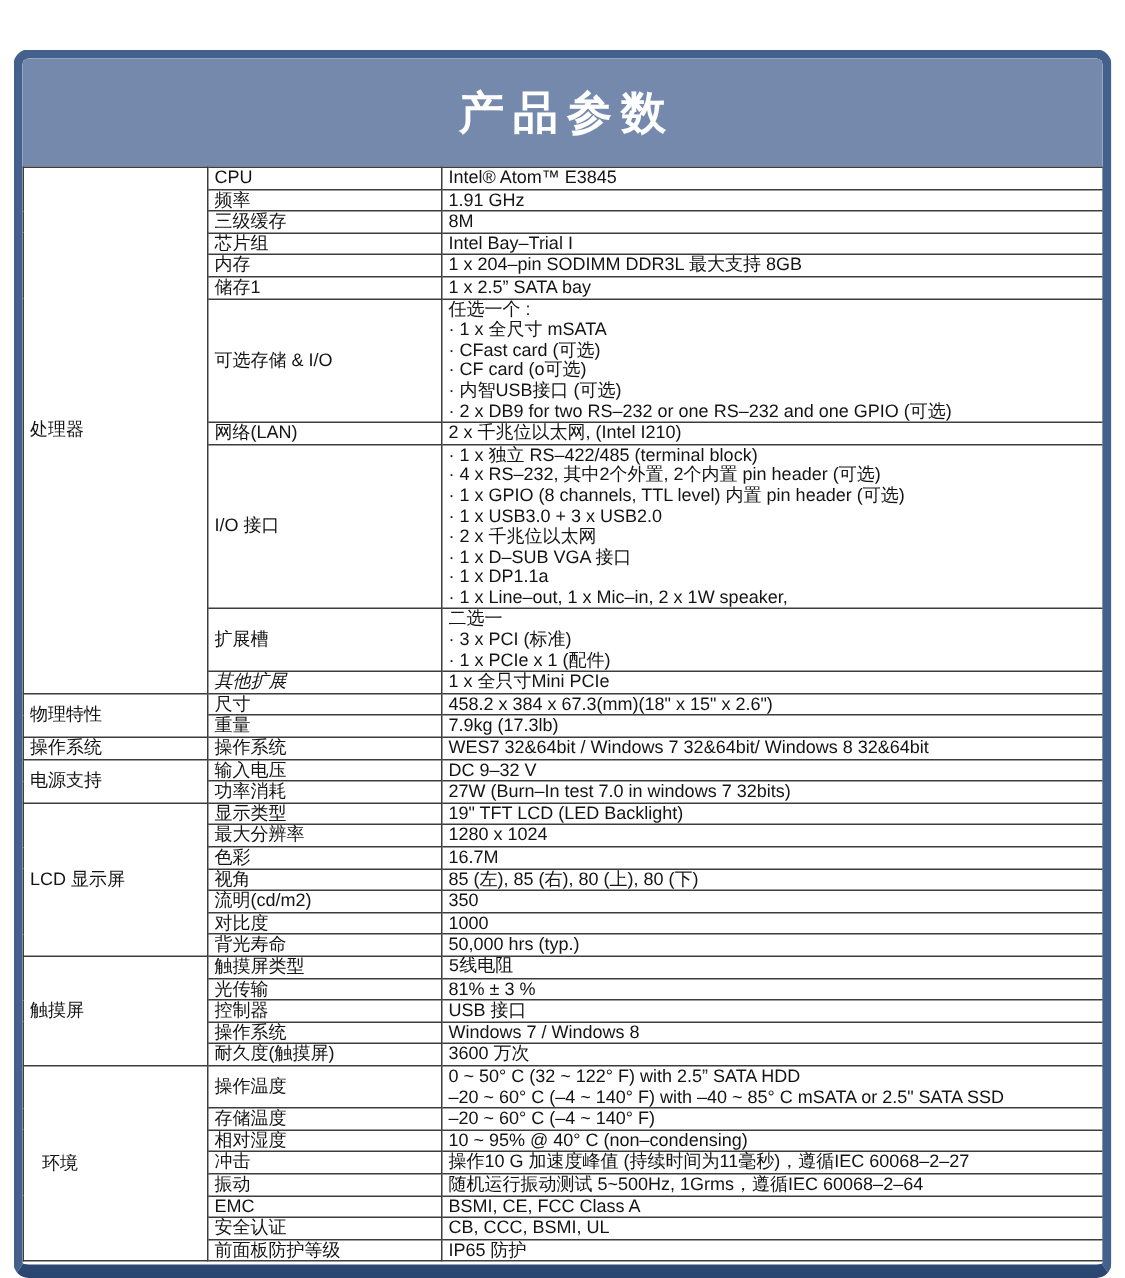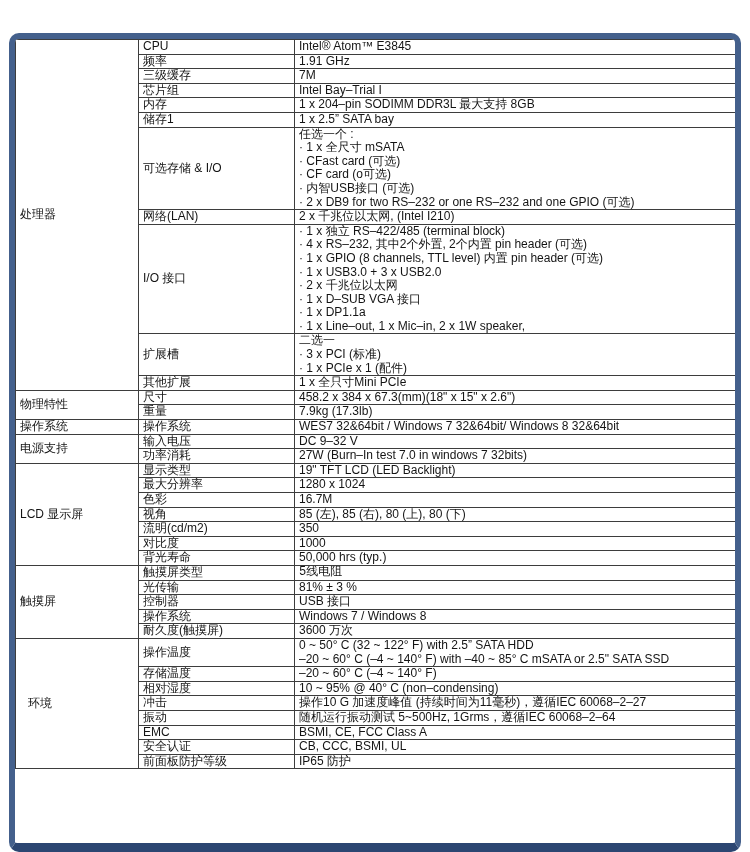--- a/index.html
+++ b/index.html
@@ -29,20 +29,23 @@
   }
   td.cat{padding-left:12px;}
   td.name{padding-left:5px;}
   td.val{padding-left:5px;}
   .ln{line-height:13.6px;white-space:nowrap;}
 </style>
 </head>
 <body>
 
 <div class="frame" style="border-color: rgb(68, 96, 140) rgb(68, 96, 140) rgb(44, 70, 114);">
+  <div class="band" style="background: rgb(117, 137, 172);">
+    <div class="title" style="color: rgb(255, 255, 255);">产品参数</div>
+  </div>
   <table class="spec">
     <colgroup>
       <col style="width:123px">
       <col style="width:156px">
       <col style="width:441px">
     </colgroup>
     <tbody id="spec-body">
         <tr>
           <td class="cat" rowspan="11" style="border-color: rgb(61, 61, 61);">处理器</td>
           <td class="name" style="border-color: rgb(61, 61, 61);">CPU</td>
@@ -52,21 +55,21 @@
         </tr>
         <tr>
           <td class="name" style="border-color: rgb(61, 61, 61);">频率</td>
           <td class="val" style="border-color: rgb(61, 61, 61);">
             <div class="ln">1.91 GHz</div>
           </td>
         </tr>
         <tr>
           <td class="name" style="border-color: rgb(61, 61, 61);">三级缓存</td>
           <td class="val" style="border-color: rgb(61, 61, 61);">
-            <div class="ln">7M</div>
+            <div class="ln">8M</div>
           </td>
         </tr>
         <tr>
           <td class="name" style="border-color: rgb(61, 61, 61);">芯片组</td>
           <td class="val" style="border-color: rgb(61, 61, 61);">
             <div class="ln">Intel Bay–Trial I</div>
           </td>
         </tr>
         <tr>
           <td class="name" style="border-color: rgb(61, 61, 61);">内存</td>
@@ -112,21 +115,21 @@
         </tr>
         <tr>
           <td class="name" style="border-color: rgb(61, 61, 61);">扩展槽</td>
           <td class="val" style="border-color: rgb(61, 61, 61);">
             <div class="ln">二选一</div>
             <div class="ln">· 3 x PCI (标准)</div>
             <div class="ln">· 1 x PCIe x 1 (配件)</div>
           </td>
         </tr>
         <tr>
-          <td class="name" style="border-color: rgb(61, 61, 61);">其他扩展</td>
+          <td class="name" style="border-color: rgb(61, 61, 61); font-style: italic;">其他扩展</td>
           <td class="val" style="border-color: rgb(61, 61, 61);">
             <div class="ln">1 x 全只寸Mini PCIe</div>
           </td>
         </tr>
         <tr>
           <td class="cat" rowspan="2" style="border-color: rgb(61, 61, 61);">物理特性</td>
           <td class="name" style="border-color: rgb(61, 61, 61);">尺寸</td>
           <td class="val" style="border-color: rgb(61, 61, 61);">
             <div class="ln">458.2 x 384 x 67.3(mm)(18" x 15" x 2.6")</div>
           </td>

